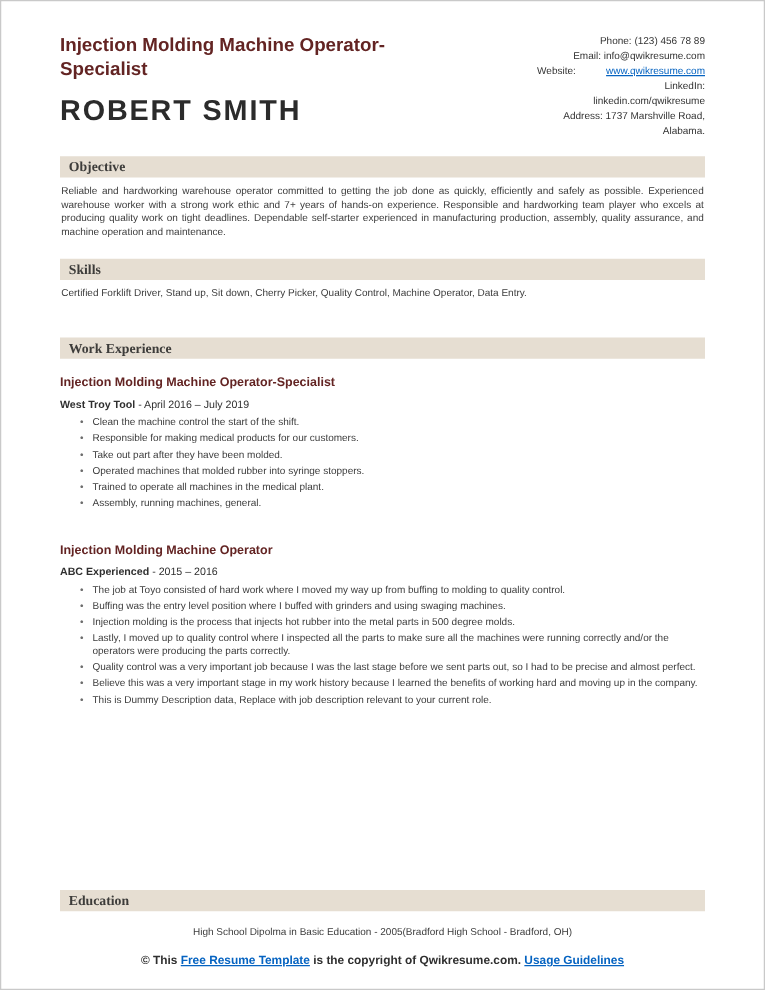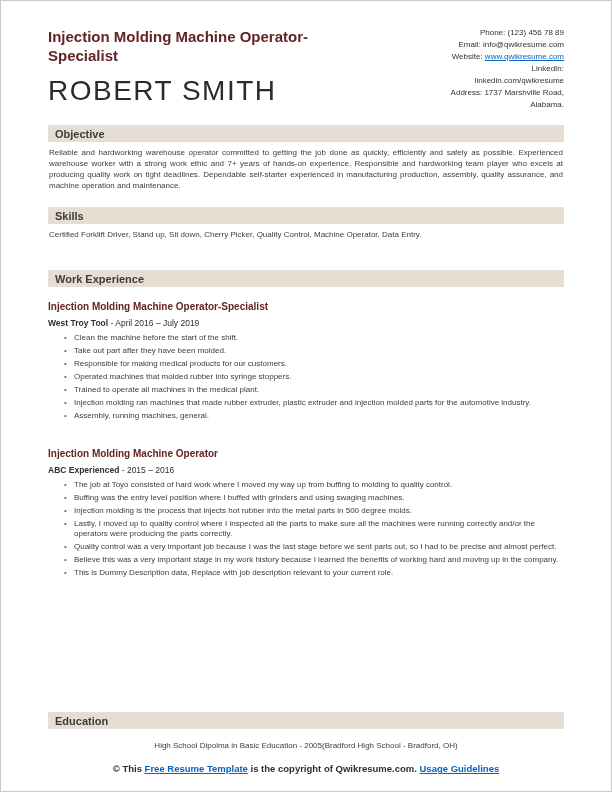--- a/index.html
+++ b/index.html
@@ -23,33 +23,33 @@
   }
   
   .top{display:flex;justify-content:space-between;align-items:flex-start;}
   .doc-title{
     font-size:15px;line-height:19px;font-weight:bold;
     color:var(--accent-maroon);
     max-width:280px;
   }
   .person-name{
     margin-top:10px;
-    font-size:28px;font-weight:normal;letter-spacing:1.5px;
+    font-size:23px;font-weight:bold;letter-spacing:1.5px;
     color:#2b2b2b;
   }
   .contact{
     text-align:right;font-size:8px;line-height:12px;color:#333;
     max-width:220px;
   }
-  .contact a{color:var(--link-blue);text-decoration:underline;}
+  .contact a{color:var(--link-blue);text-decoration:underline;margin-left:22px;}
   
   .section-bar{
     background:var(--section-bar);
     padding:3px 7px 2px 7px;
-    font-size:11px;font-weight:bold;color:var(--heading-text);
+    font-size:11px;font-weight:bold;color:var(--heading-text);font-family:Liberation Serif, serif;
   }
   
   .para{
     font-size:8px;line-height:11px;color:var(--body-text);
     text-align:justify;
     margin:5px 1px 0 1px;
   }
   .skills-text{text-align:left;}
   .sec-objective{margin-top:14px;}
   .sec-skills{margin-top:16px;}
@@ -128,26 +128,25 @@
   <div class="section sec-work">
     <div class="section-bar">Work Experience</div>
 
     <div class="job">
       <div class="job-title">Injection Molding Machine Operator-Specialist</div>
       <div class="company-line">
         <span class="company">West Troy Tool</span>
         <span class="dates">- April 2016 – July 2019</span>
       </div>
       <ul class="bullets">
-        <li>Clean the machine before the start of the shift.</li>
+        <li>Clean the machine control the start of the shift.</li>
+        <li>Responsible for making medical products for our customers.</li>
         <li>Take out part after they have been molded.</li>
-        <li>Responsible for making medical products for our customers.</li>
         <li>Operated machines that molded rubber into syringe stoppers.</li>
         <li>Trained to operate all machines in the medical plant.</li>
-        <li>Injection molding ran machines that made rubber extruder, plastic extruder and injection molded parts for the automotive industry.</li>
         <li>Assembly, running machines, general.</li>
       </ul>
     </div>
 
     <div class="job">
       <div class="job-title">Injection Molding Machine Operator</div>
       <div class="company-line">
         <span class="company">ABC Experienced</span>
         <span class="dates">- 2015 – 2016</span>
       </div>

